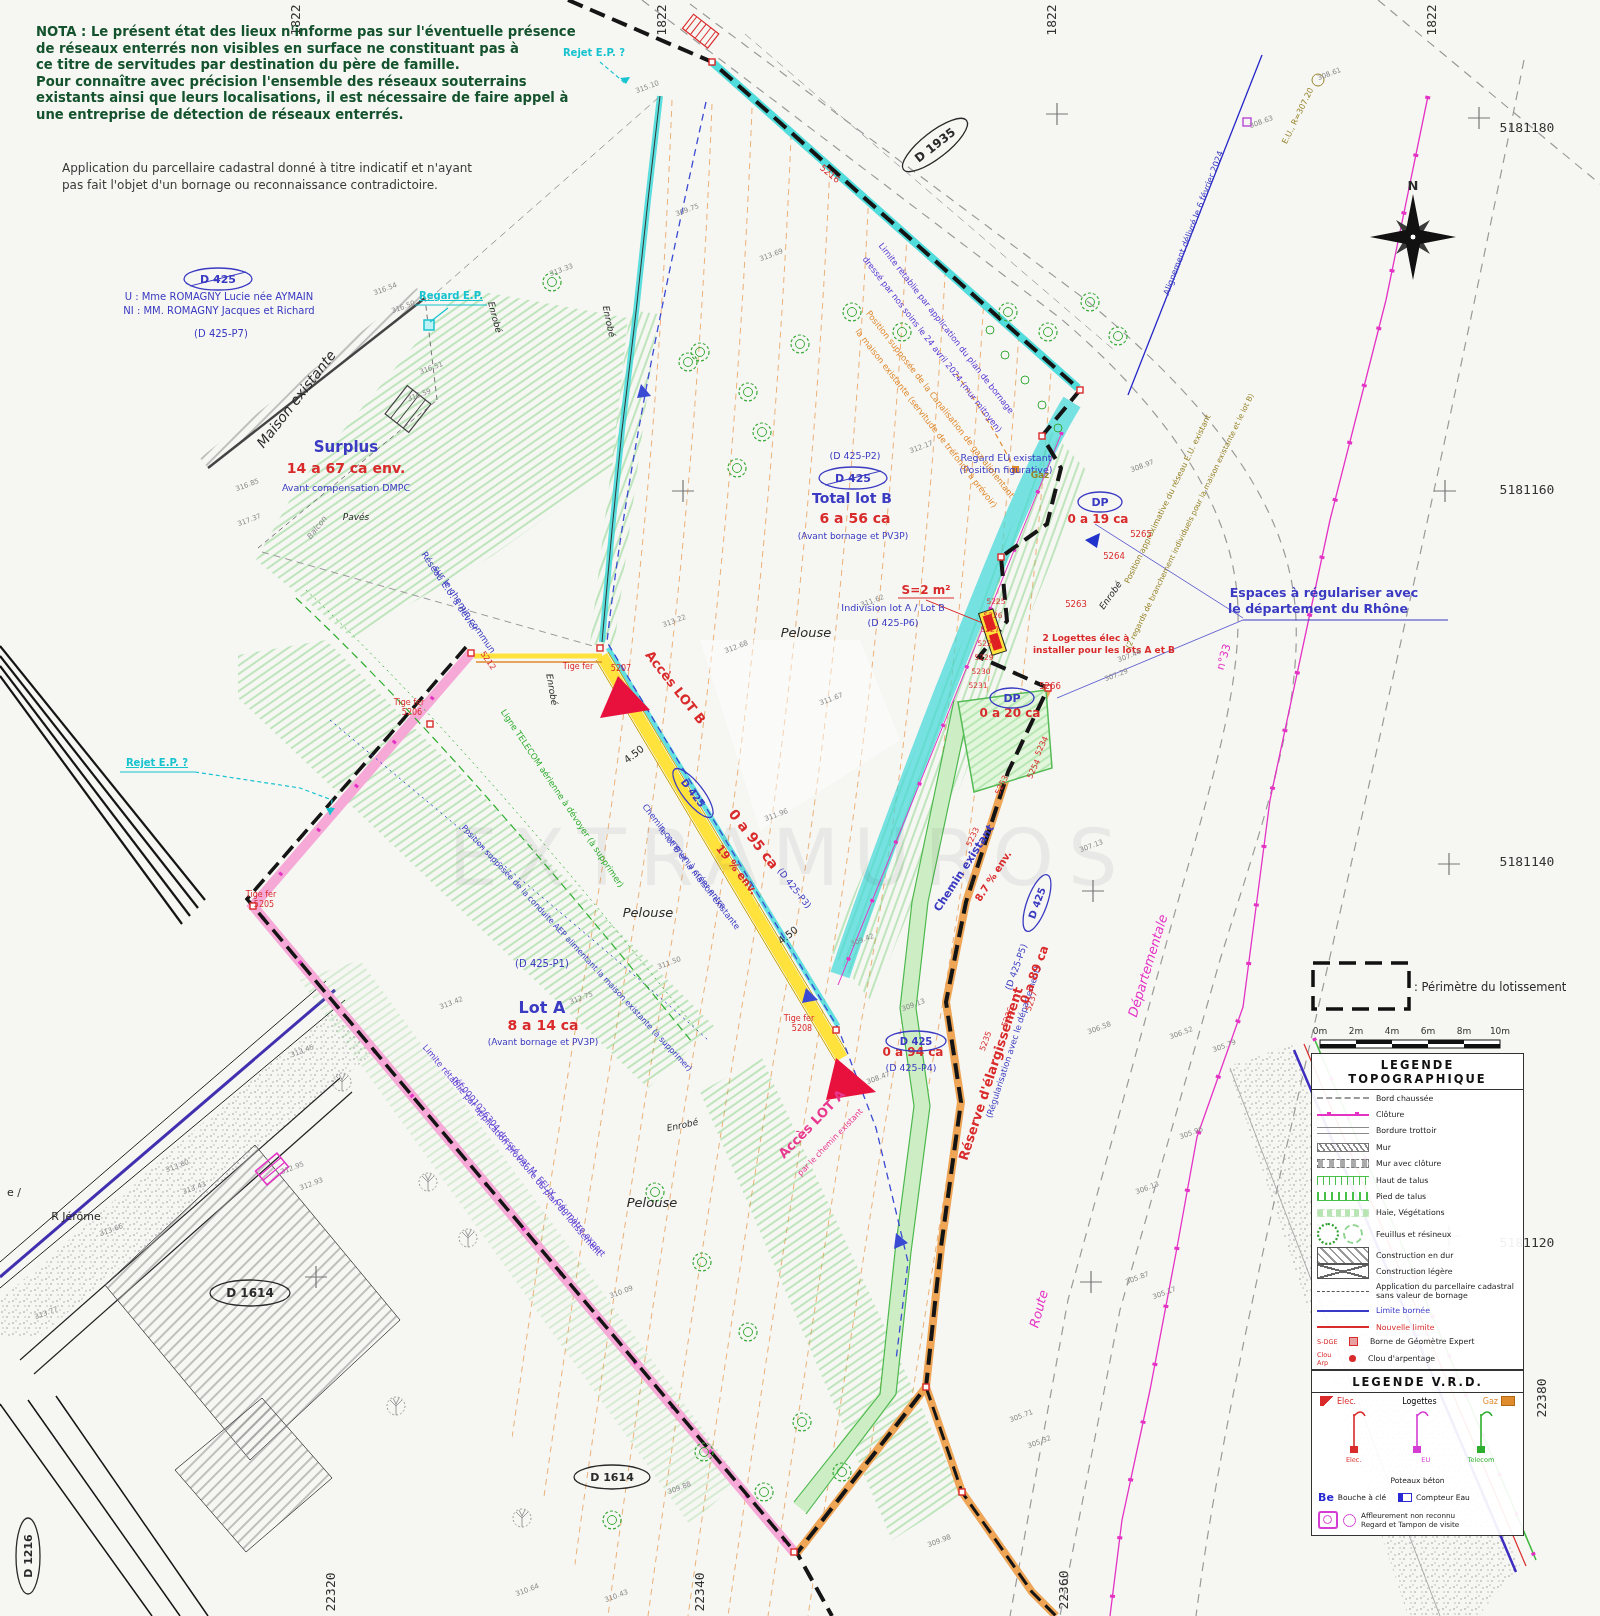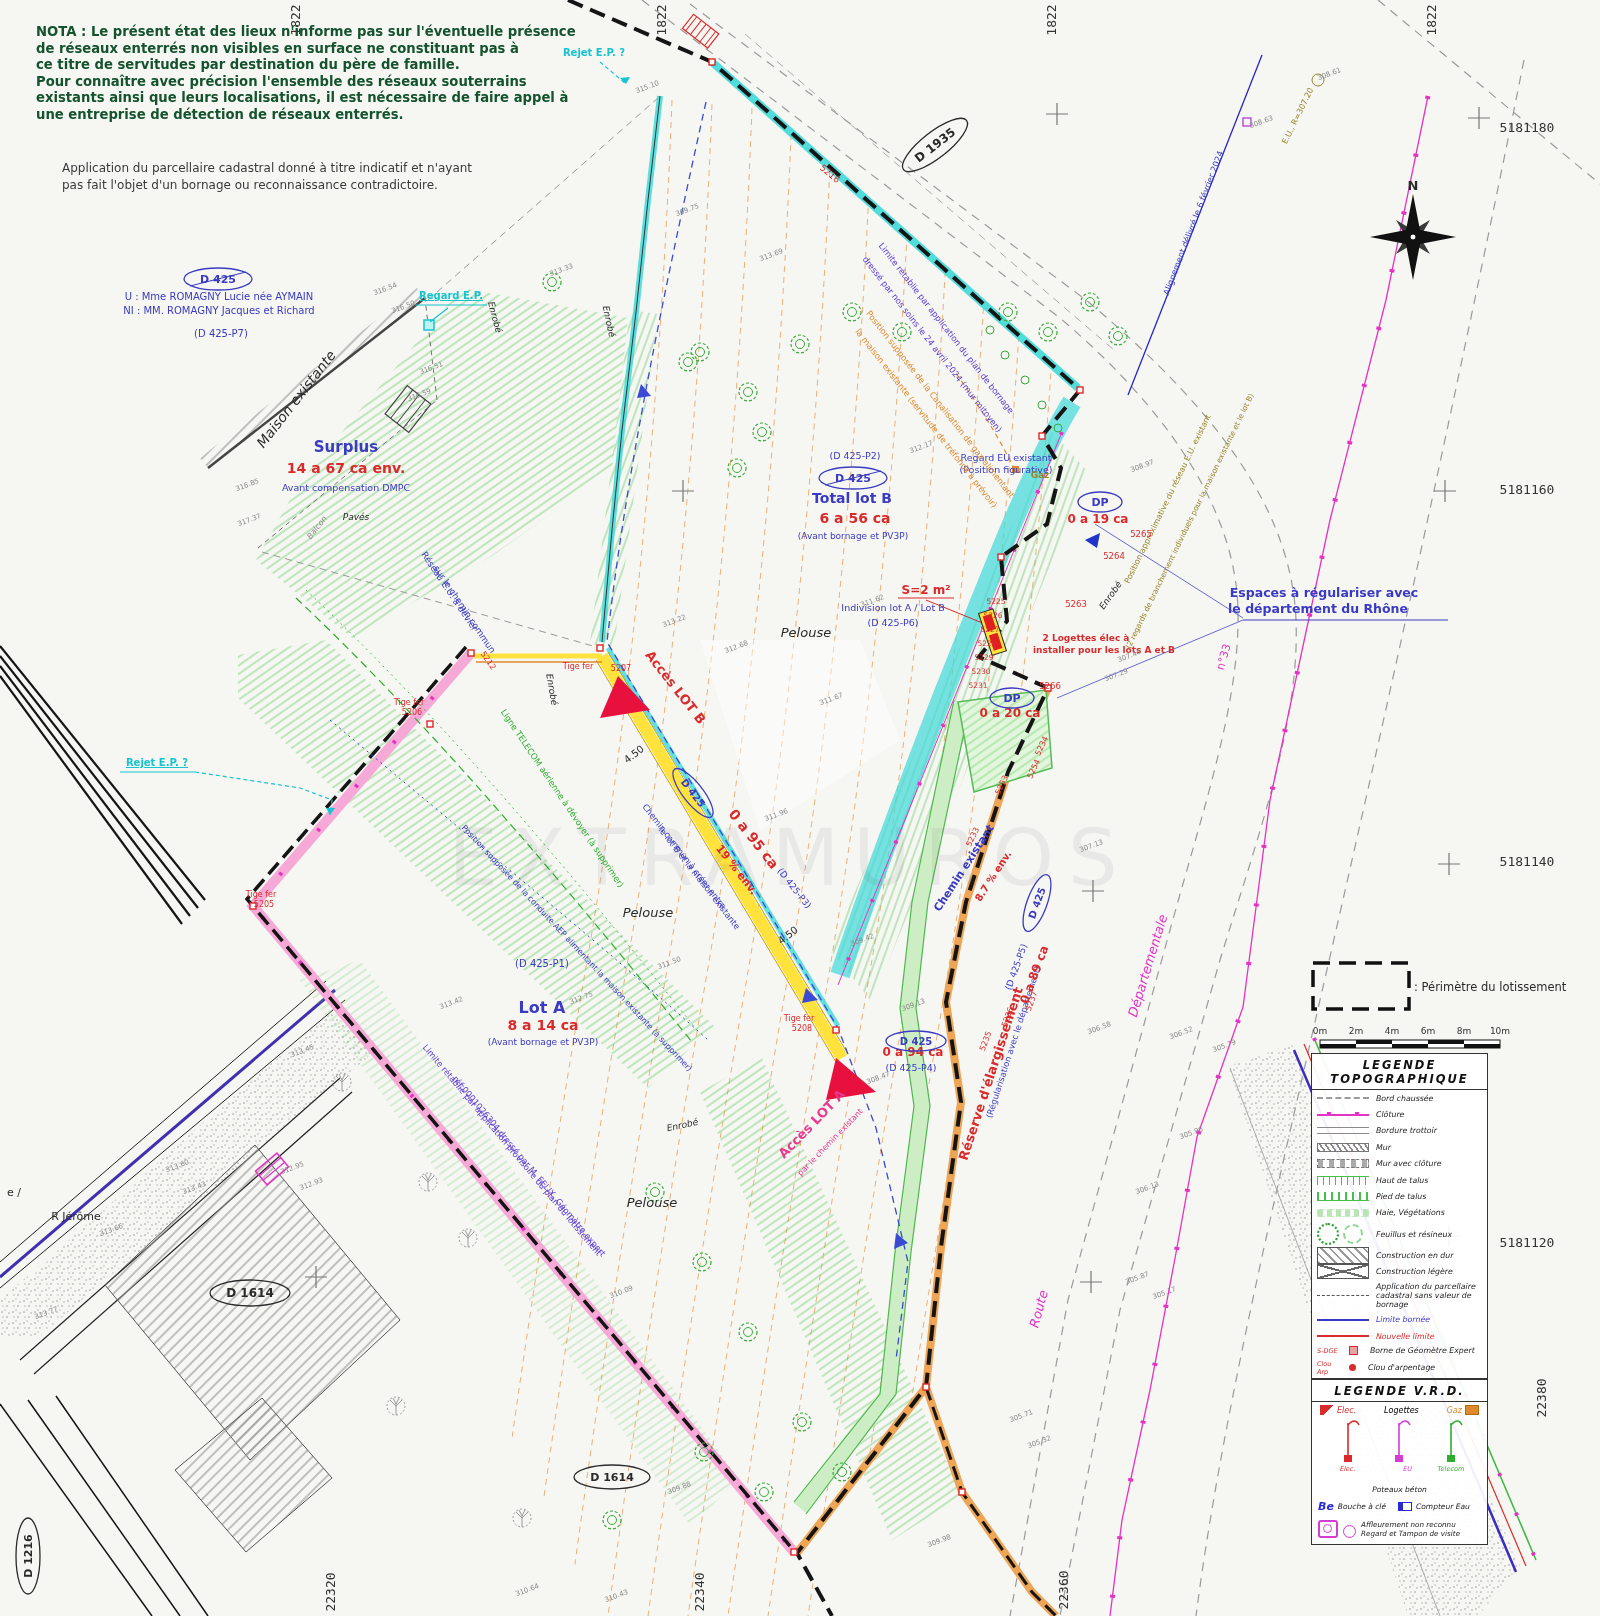--- a/index.html
+++ b/index.html
@@ -3,21 +3,21 @@
 <meta charset="utf-8">
 <style>
   html,body{margin:0;padding:0;background:#e8e8e6;}
   #page{position:relative;width:1600px;height:1616px;background:#f6f6f3;overflow:hidden;
         font-family:"DejaVu Sans",sans-serif;}
   #map-svg{position:absolute;left:0;top:0;}
   .abs{position:absolute;}
   #nota{left:36px;top:24px;width:560px;color:#14532d;font-size:13.2px;font-weight:700;line-height:16.6px;}
   #application{left:62px;top:160px;width:520px;color:#3a3a3a;font-size:12px;font-weight:500;line-height:17px;}
   
-  #legend-col{left:1311px;top:1053px;width:177px;font-style:italic;}
+  #legend-col{left:1311px;top:1053px;width:213px;}
   .lg-box{border:1.6px solid #333;background:rgba(255,255,255,.93);box-sizing:border-box;}
   .lg-title{font-size:11.5px;font-weight:700;letter-spacing:2px;text-align:center;
             padding:4px 0 3px;border-bottom:1.4px solid #333;color:#111;}
   .lg-row{display:flex;align-items:center;padding:2.2px 5px;}
   .lg-sym{width:52px;min-width:52px;margin-right:7px;position:relative;height:12px;display:flex;align-items:center;}
   .lg-lab{font-size:7.8px;color:#222;line-height:9px;}
   .bar{width:100%;}
   .sym-bord .bar{border-top:2px dashed #9a9a9a;}
   .sym-cloture .bar{height:2px;background:#e433c4;position:relative;}
   .sym-cloture .bar::before{content:"";position:absolute;left:10px;top:-1.5px;width:4px;height:4px;background:#e433c4;
@@ -49,21 +49,21 @@
   .vrd-r1 .orangetxt{color:#e08a2e;}
   .vrd-poles{display:flex;justify-content:space-around;padding:0 10px;}
   .pole{display:flex;flex-direction:column;align-items:center;font-size:6.5px;}
   .pole.p-elec{color:#d92b2b;}
   .pole.p-eu{color:#d43cd4;align-items:flex-end;}
   .pole.p-tel{color:#2eae2e;}
   .vrd-caption{text-align:center;font-size:7.5px;color:#222;padding-bottom:3px;margin-top:12px;}
   .vrd-r3{display:flex;align-items:center;gap:4px;font-size:7.5px;color:#222;padding:3px 6px;}
   .vrd-r3 .be{color:#2a2ad2;font-weight:700;font-size:11px;}
   .vrd-meter{width:14px;height:9px;border:1.6px solid #2a2ad2;border-left-width:5px;box-sizing:border-box;margin-left:8px;}
-  .vrd-r4{display:flex;align-items:flex-end;gap:5px;font-size:7.2px;color:#222;padding:4px 6px 6px;}
+  .vrd-r4{display:flex;align-items:center;gap:5px;font-size:7.2px;color:#222;padding:4px 6px 6px;}
   .vrd-aff{width:16px;height:14px;border:2px solid #d43cd4;border-radius:3px;position:relative;}
   .vrd-aff::after{content:"";position:absolute;left:3px;top:2px;width:7px;height:7px;border:1.6px solid #d43cd4;border-radius:50%;}
   .vrd-circ{width:11px;height:11px;border:1.6px solid #d43cd4;border-radius:50%;}
   .vrd-flag{width:14px;height:10px;background:linear-gradient(135deg,#d92b2b 55%,transparent 55%);margin-right:3px;}
   .vrd-gaz{width:12px;height:8px;background:#e08a2e;margin-left:3px;border:1px solid #b06a10;}
 </style>
 </head>
 <body>
 
 <div id="page">

